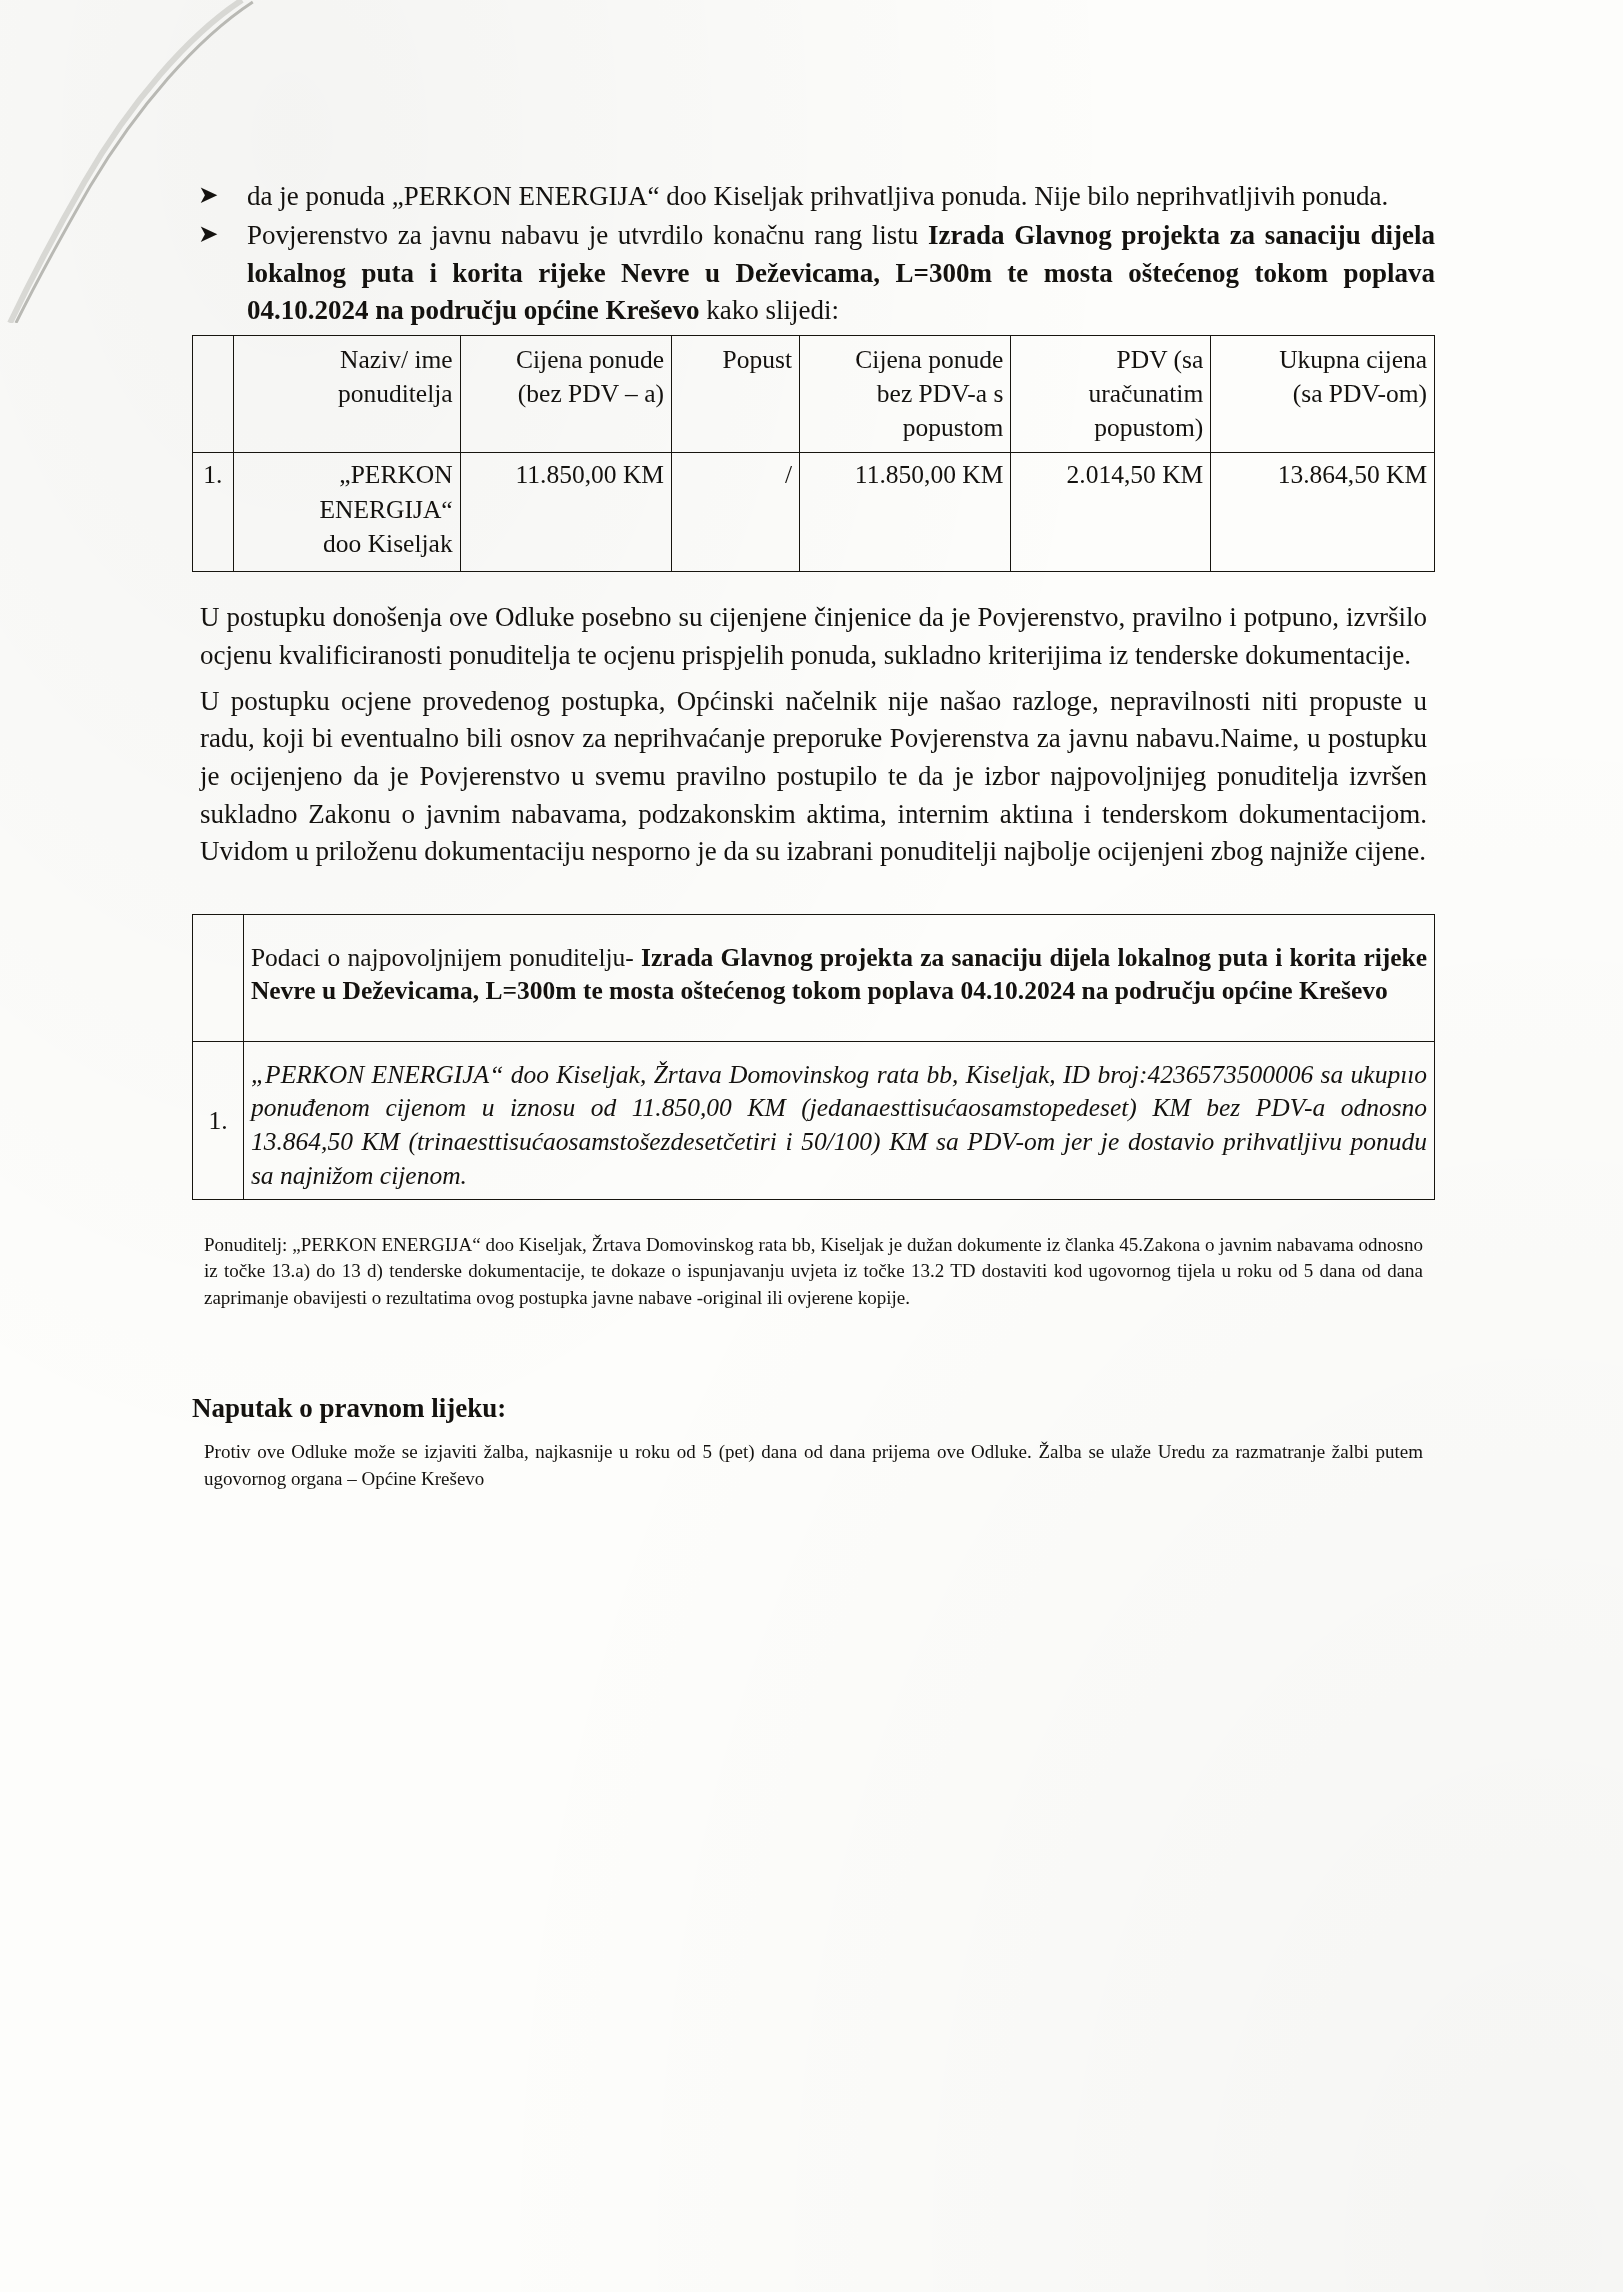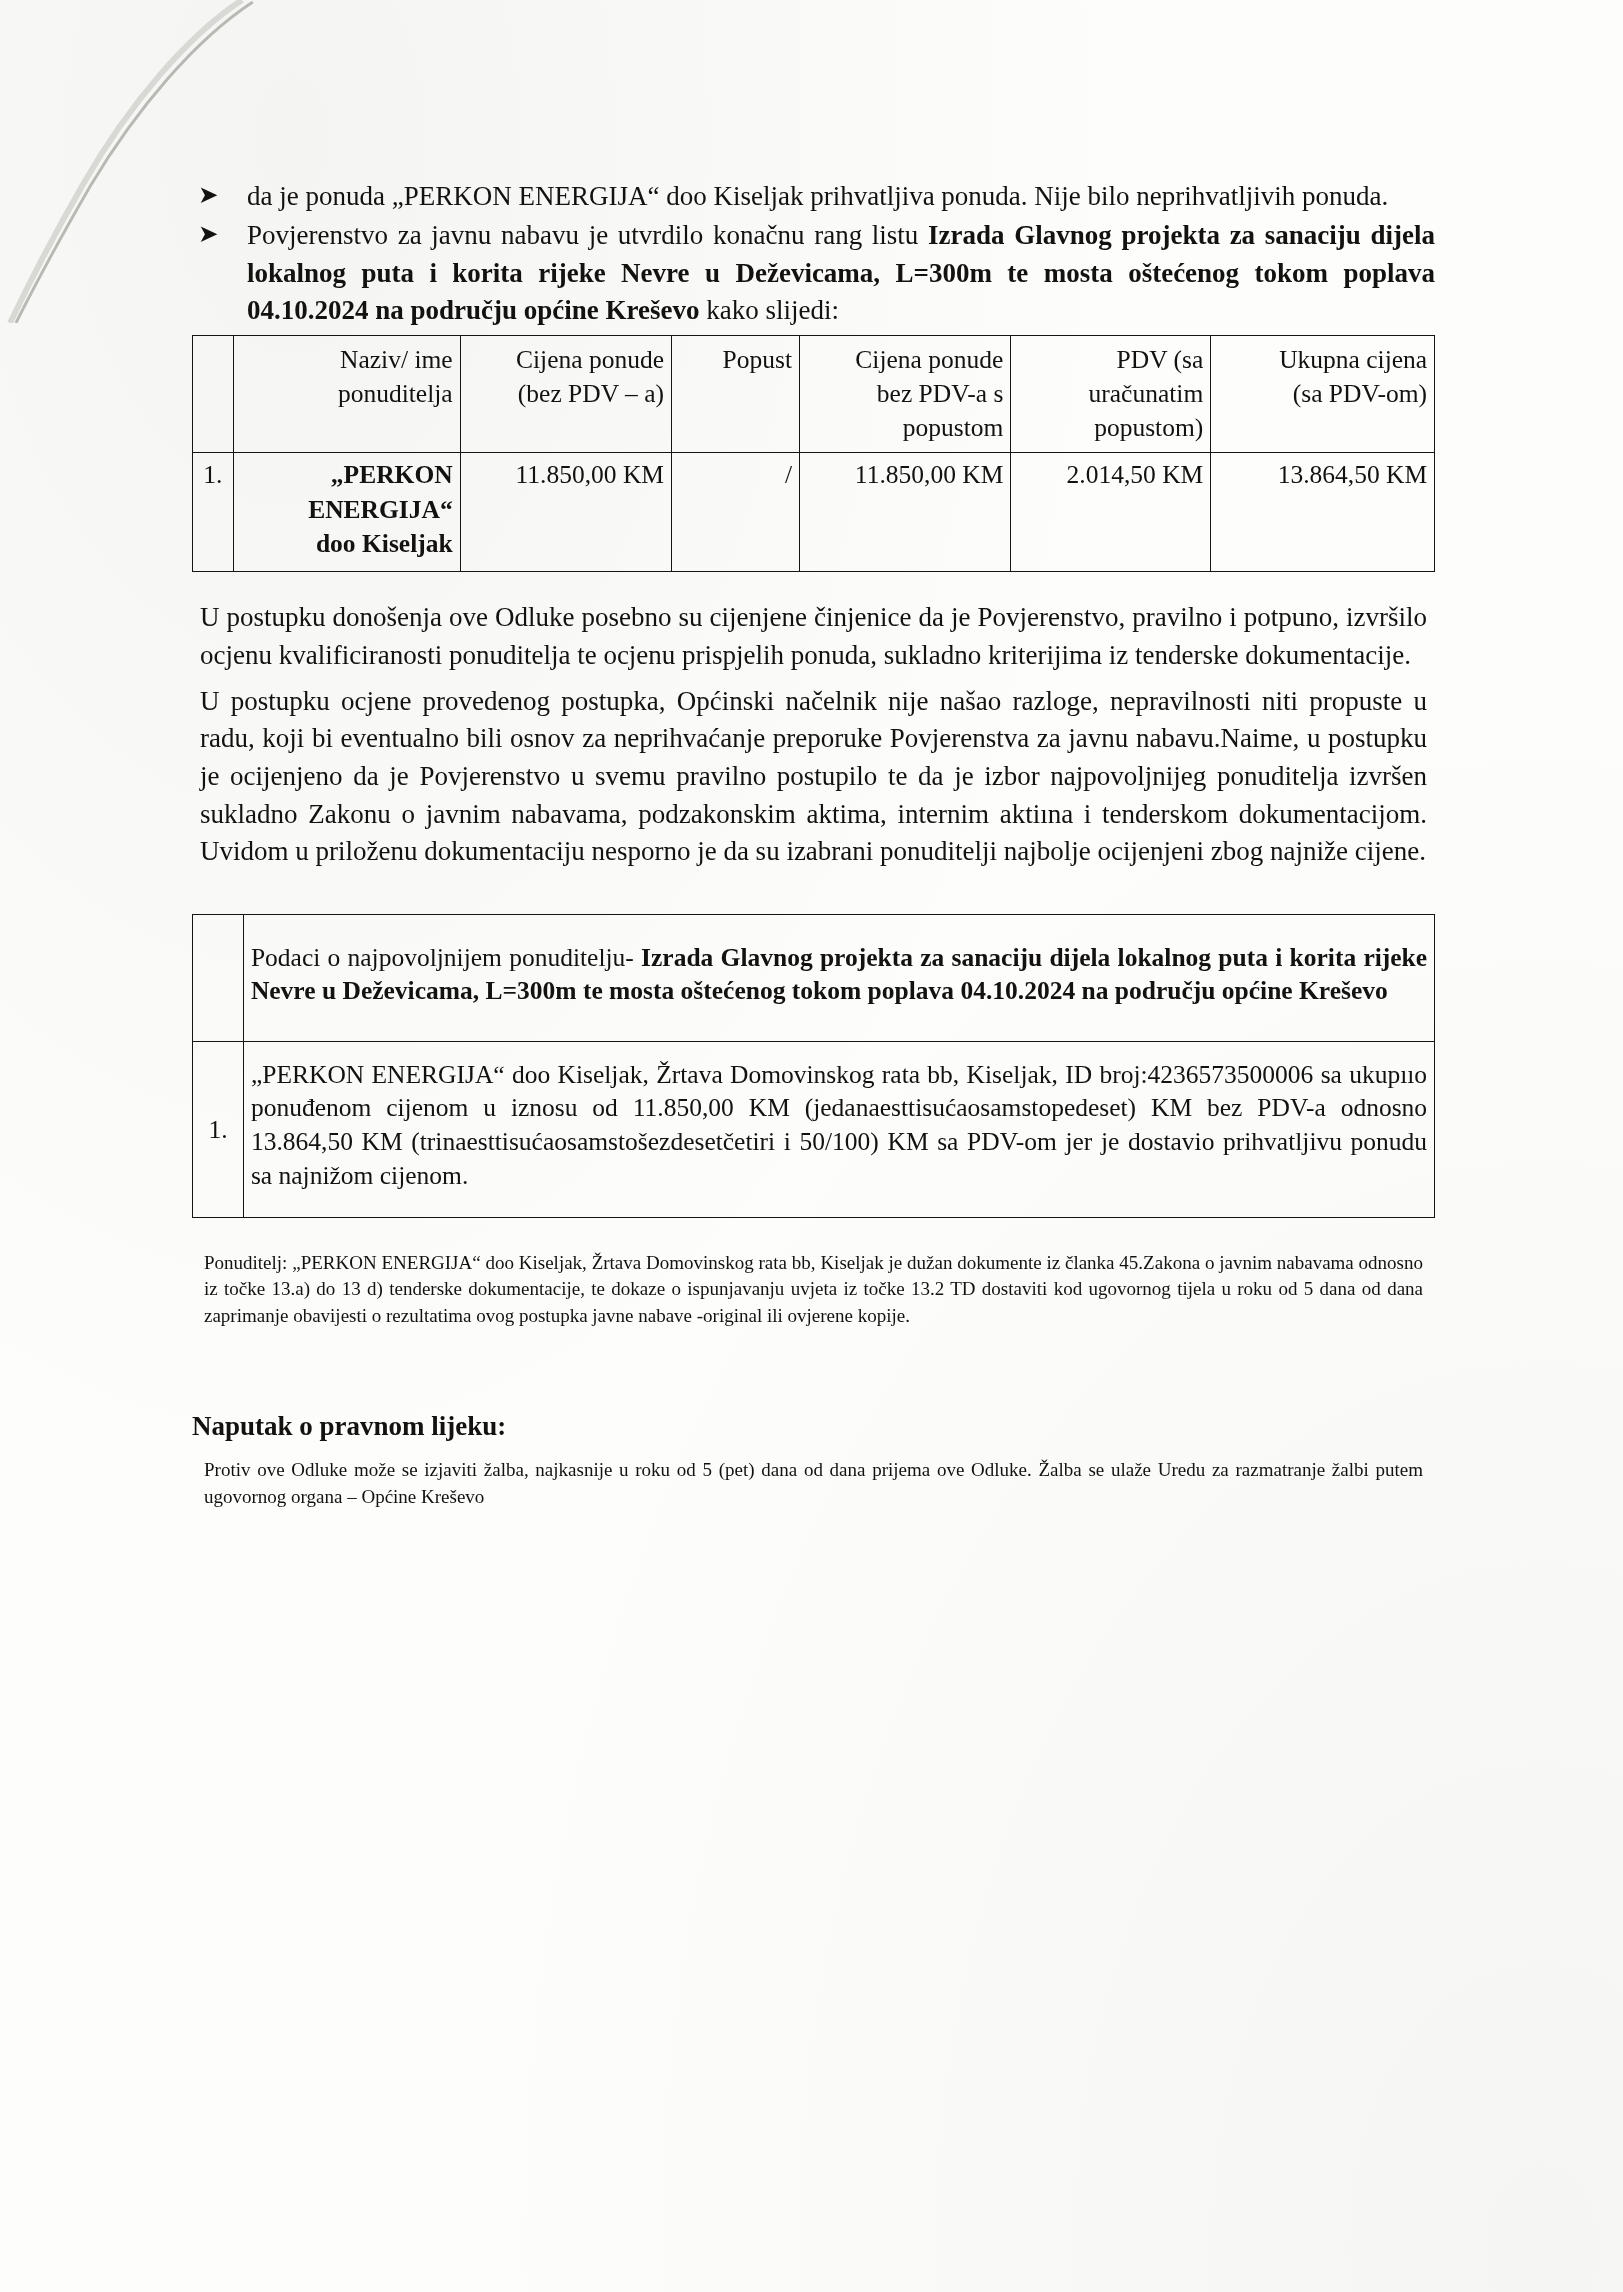--- a/index.html
+++ b/index.html
@@ -78,21 +78,21 @@
     padding: 4.9px 6.9px;
     font-size: 25.5px;
     line-height: 1.32;
   }
   .t1 { margin-top: 5.9px; }
   .t1 td { text-align: right; }
   .t1 td.idx { text-align: center; vertical-align: top; }
   .t1 .hdr { padding-top: 6.9px; padding-bottom: 7.8px; }
   .t1 .cellpad { height: 108px; }
   .t1 .name {
-    font-weight: bold;
+    font-weight: normal;
     line-height: 1.36;
   }
 
   .para {
     font-size: 27px;
     line-height: 1.395;
     text-align: justify;
     margin: 8px;
   }
   .para + .para { margin-top: 0px; }
@@ -122,21 +122,22 @@
   }
   .t2 .title-cell .lead { font-weight: normal; }
   .t2 .subtitle-cell {
     text-align: center;
     padding-top: 29px;
     padding-bottom: 41px;
   }
   .t2 .detail-cell {
     text-align: justify;
     padding-top: 15.7px;
-    padding-bottom: 25px;
+    padding-bottom: 7px;
+    font-style: italic;
   }
 
   .tail-para {
     font-size: 19px;
     line-height: 1.40;
     text-align: justify;
     margin: 12px;
   }
   .heading-bold {
     font-size: 27px;

